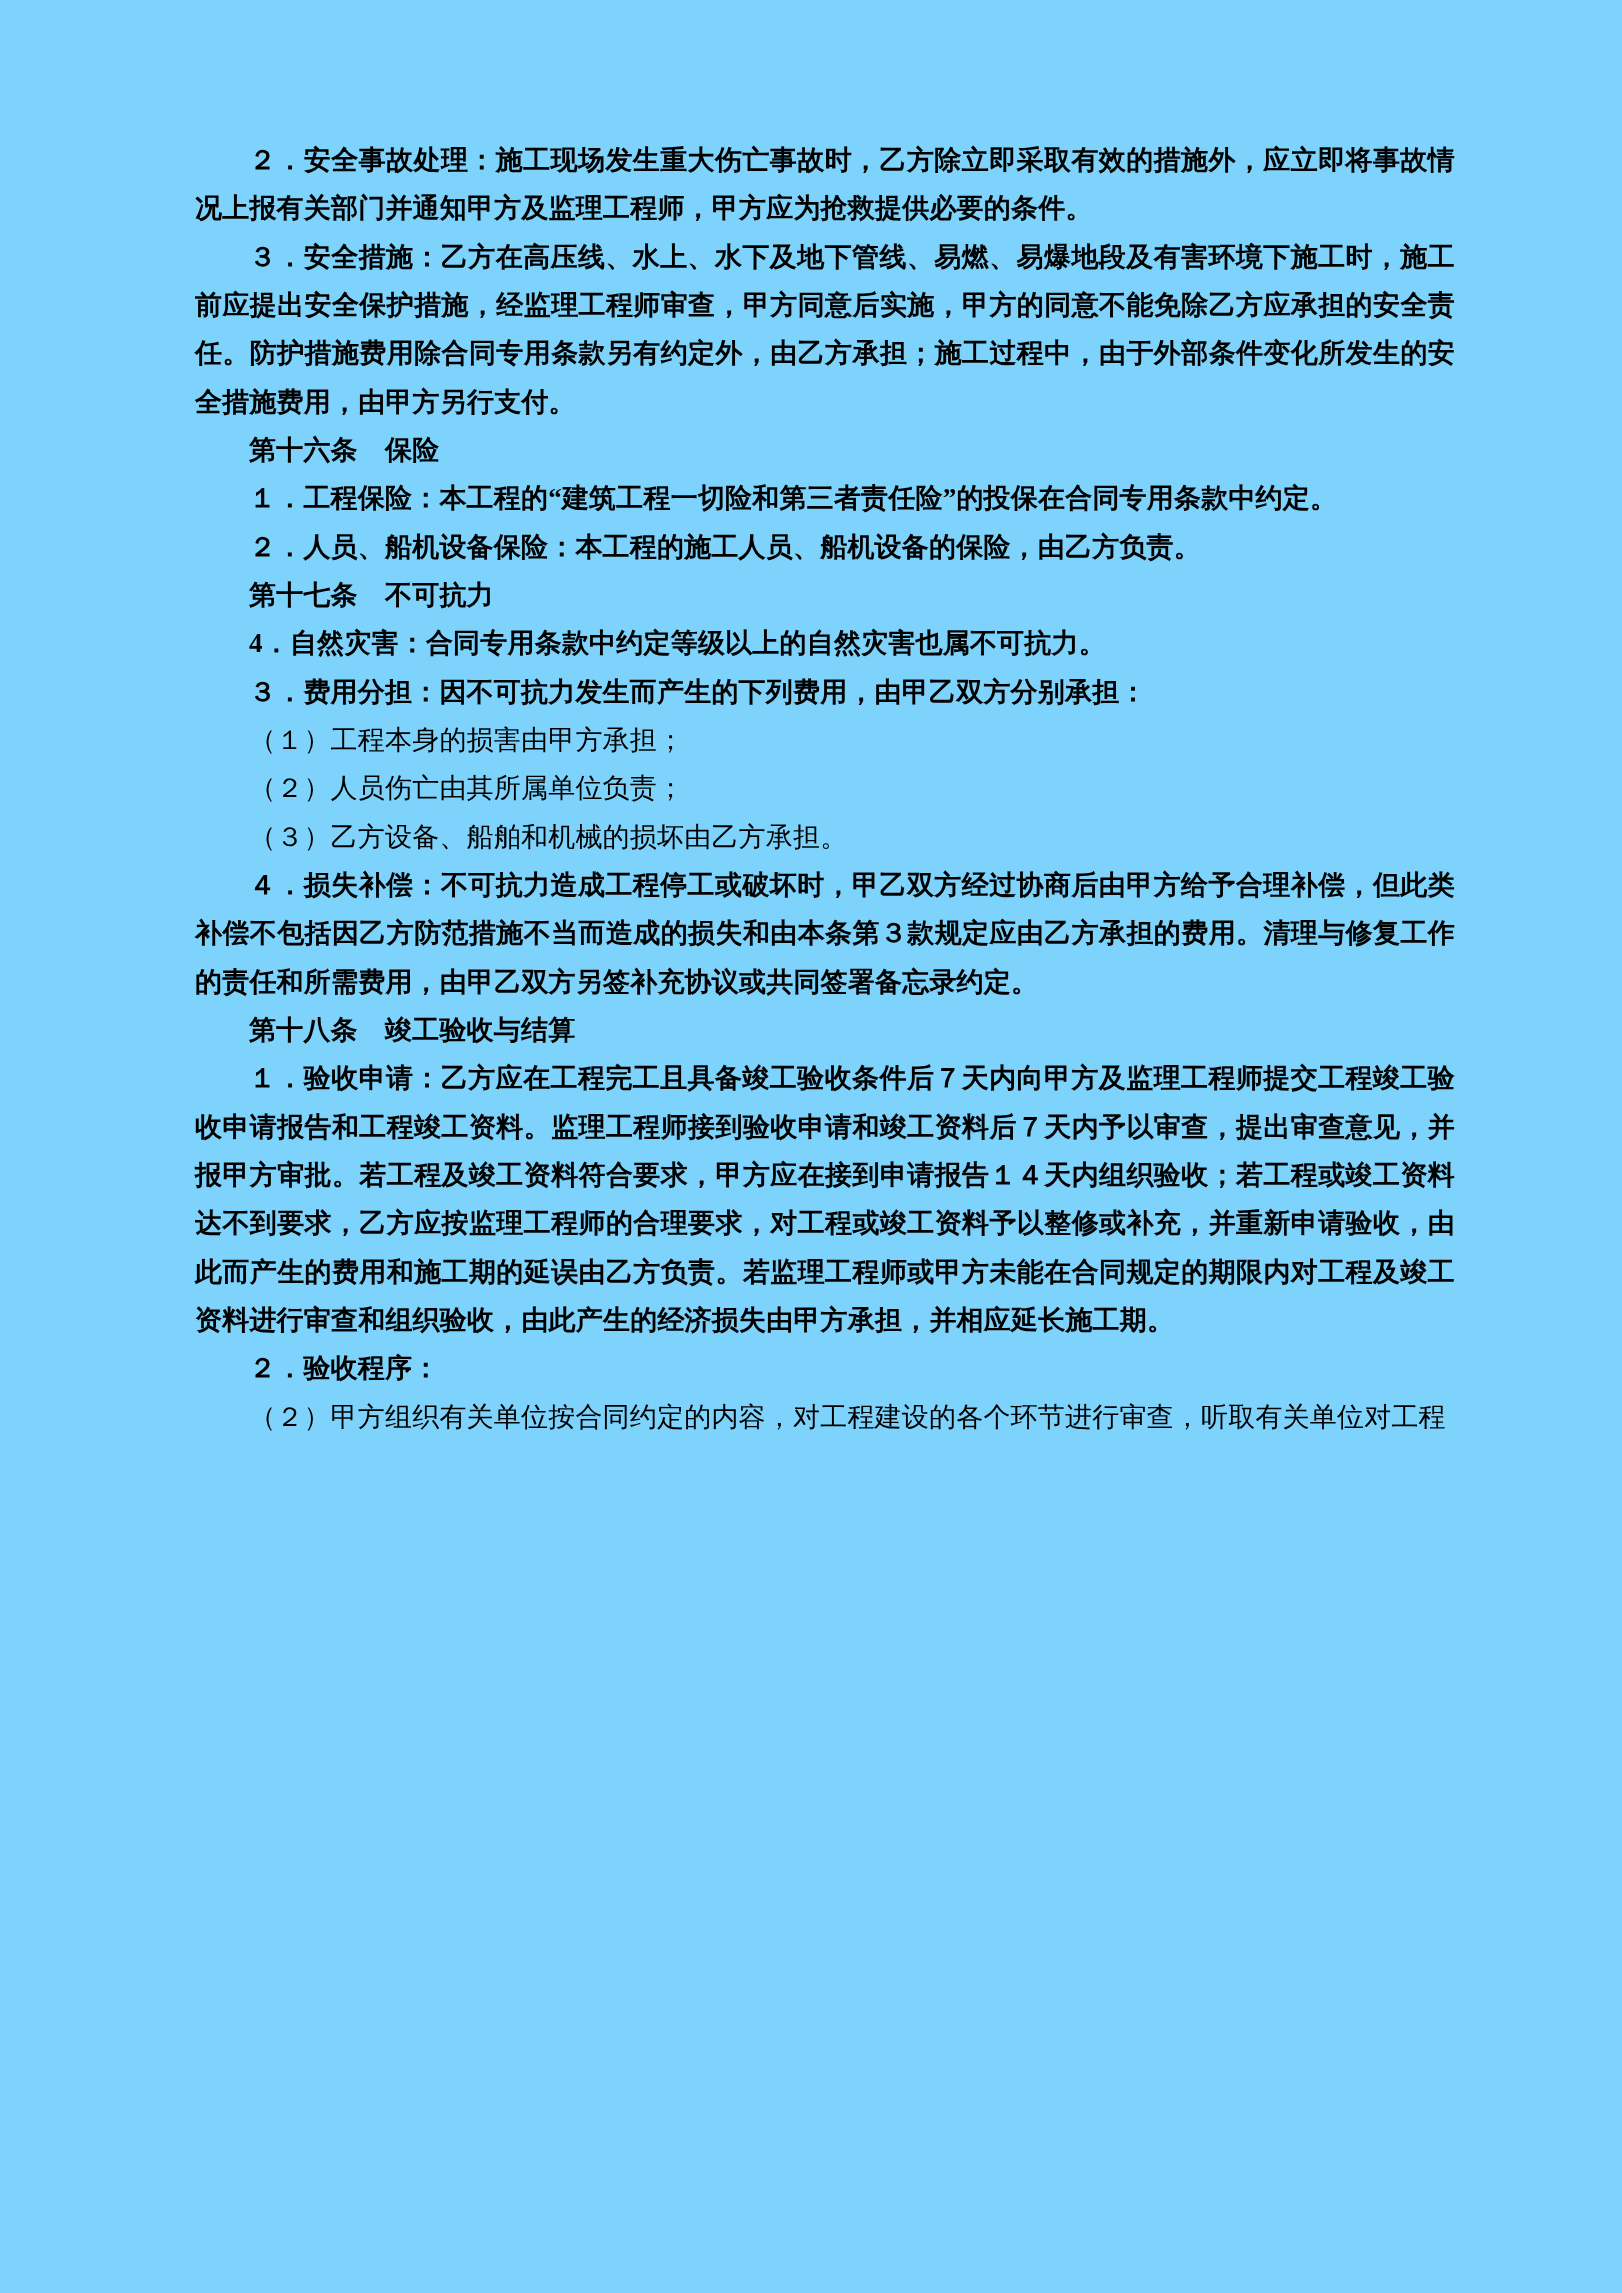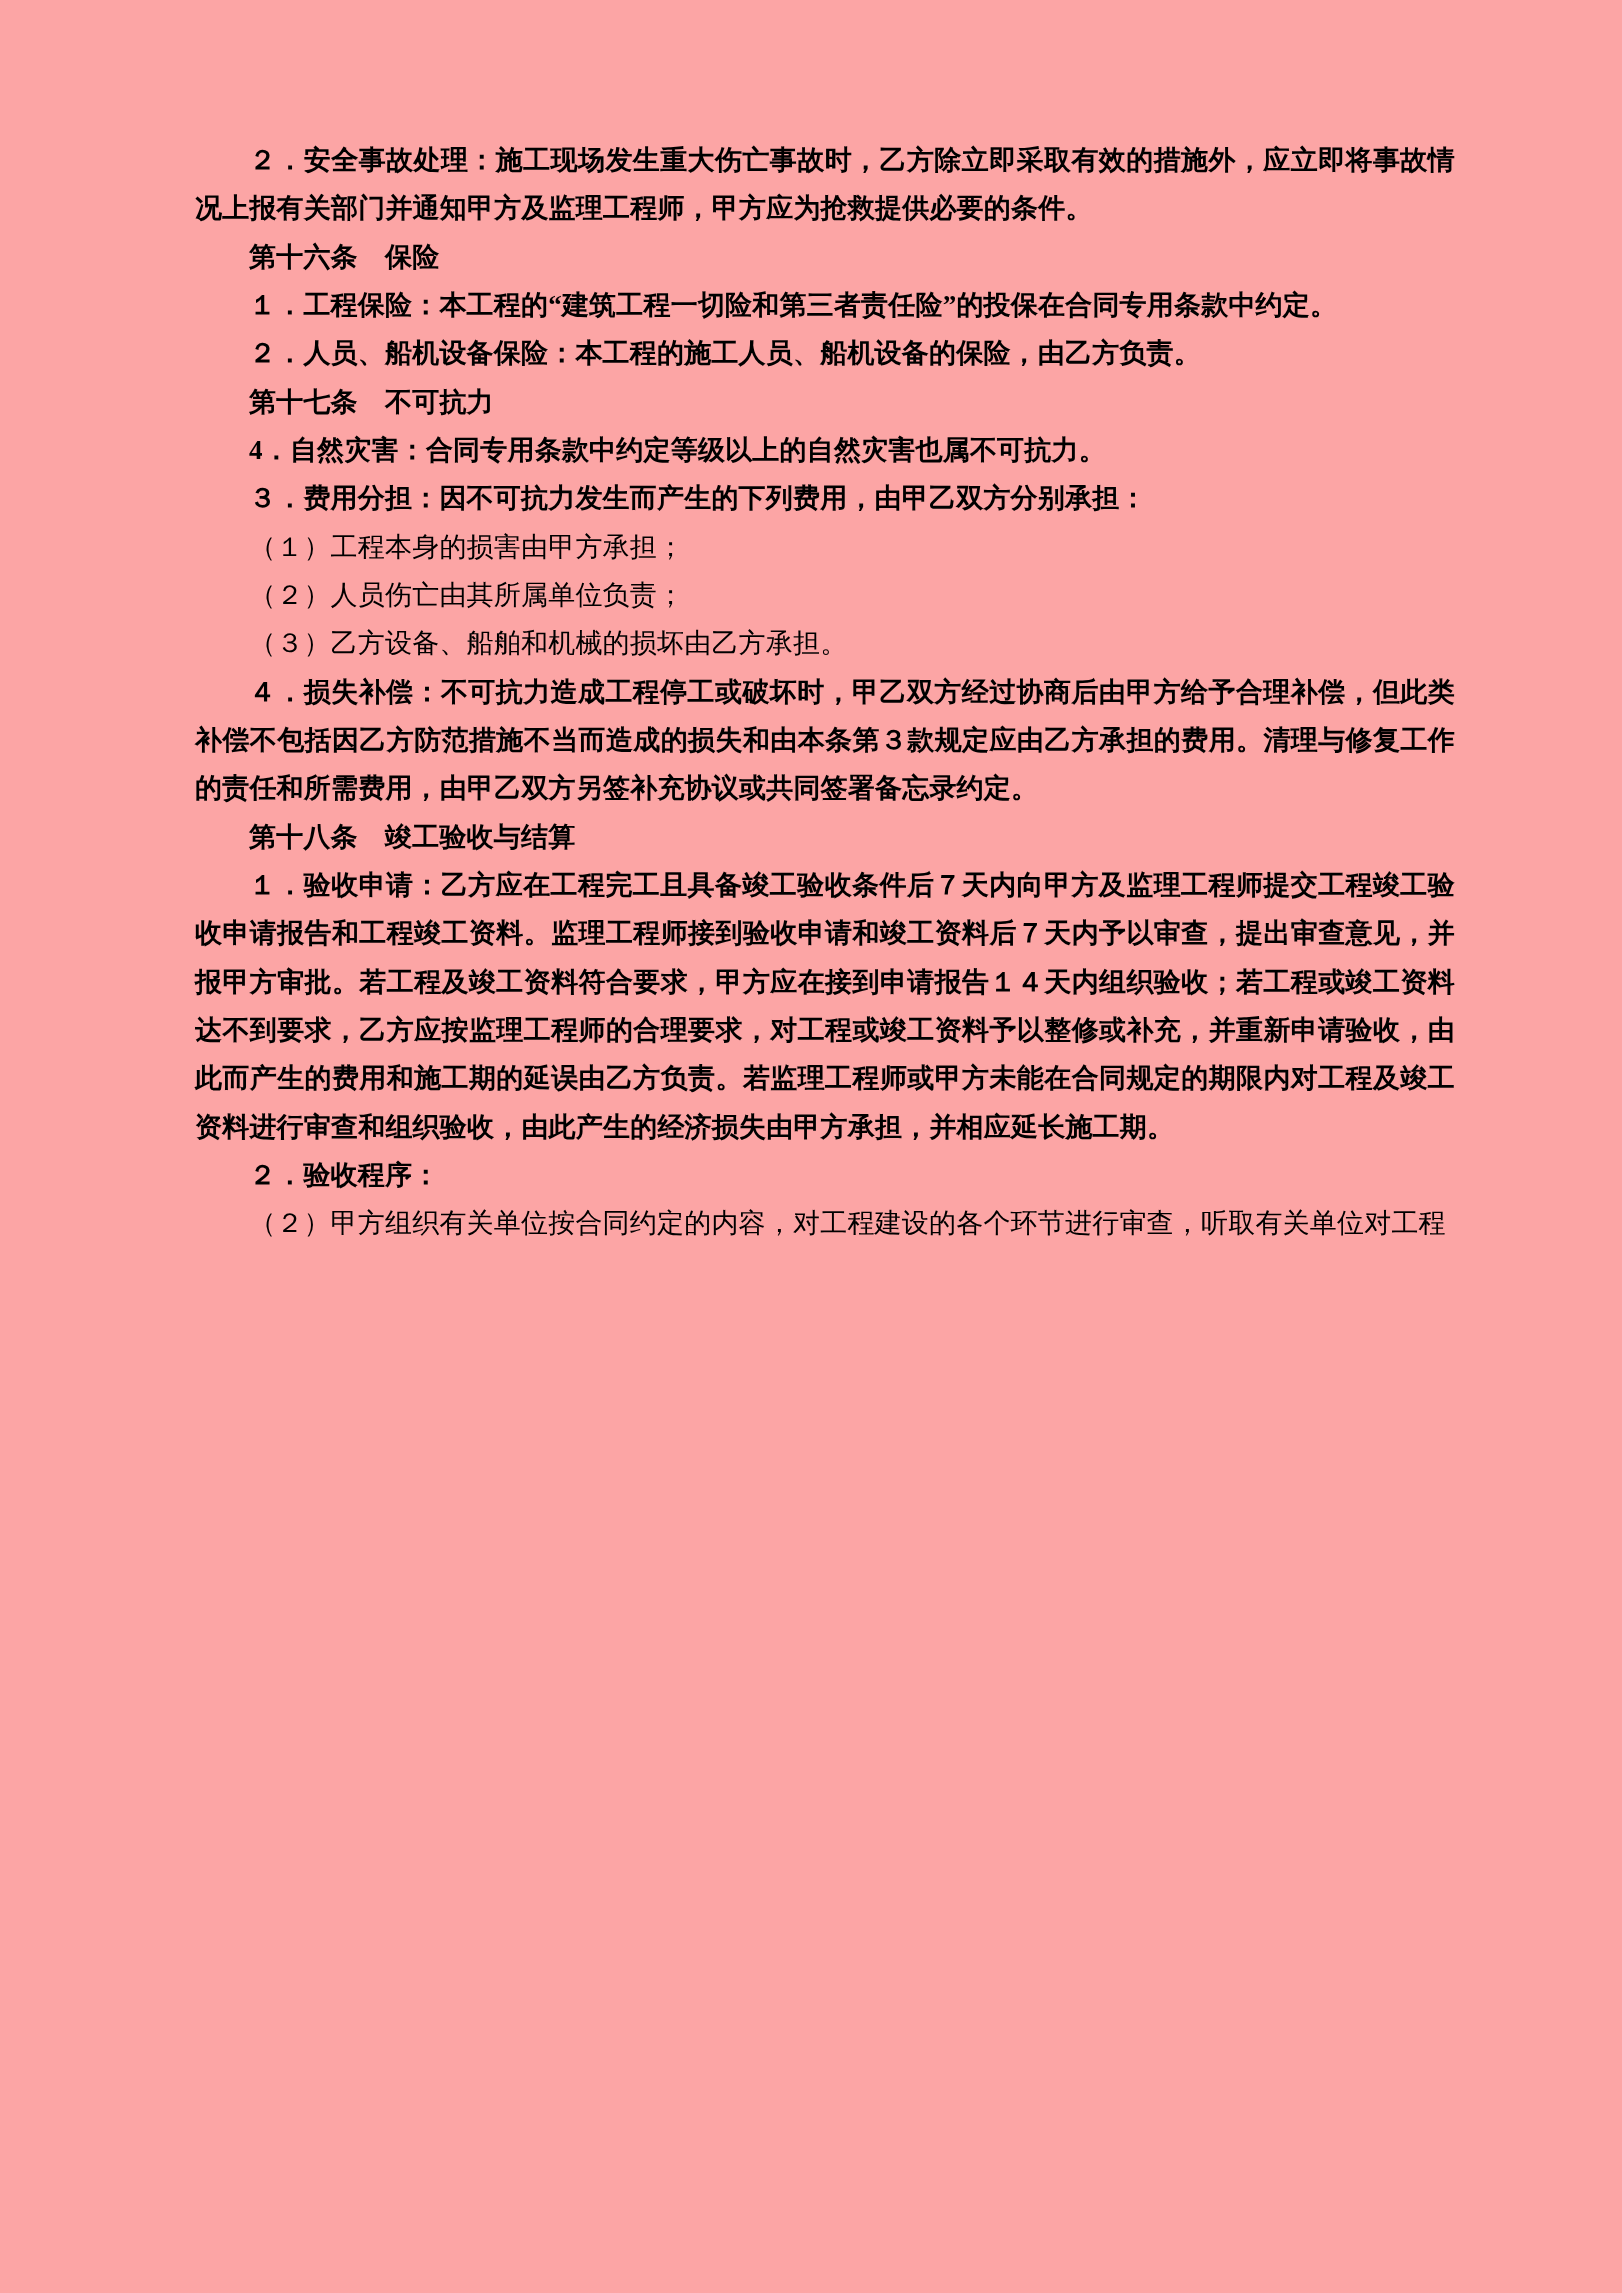--- a/index.html
+++ b/index.html
@@ -12,21 +12,21 @@
     height: 2294px;
     font-family: "Liberation Serif", "DejaVu Serif", serif;
     color: #000000;
     overflow: hidden;
   }
   .page {
     box-sizing: border-box;
     width: 1623px;
     height: 2294px;
     padding: 136px 168px 100px 195px;
-    background: #fca5a5;
+    background: #7dd3fc;
     font-family: Liberation Serif, serif;
   }
   .doc-body {
     font-size: 27px;
     line-height: 1.79;
     letter-spacing: 0.2px;
     text-align: justify;
     text-justify: inter-ideograph;
   }
   p {
@@ -46,20 +46,21 @@
     font-weight: bold;
   }
 </style>
 </head>
 <body>
 
 <div class="page">
   <div class="doc-body">
 
     <p class="para">２．安全事故处理：施工现场发生重大伤亡事故时，乙方除立即采取有效的措施外，应立即将事故情况上报有关部门并通知甲方及监理工程师，甲方应为抢救提供必要的条件。</p>
+    <p class="para">３．安全措施：乙方在高压线、水上、水下及地下管线、易燃、易爆地段及有害环境下施工时，施工前应提出安全保护措施，经监理工程师审查，甲方同意后实施，甲方的同意不能免除乙方应承担的安全责任。防护措施费用除合同专用条款另有约定外，由乙方承担；施工过程中，由于外部条件变化所发生的安全措施费用，由甲方另行支付。</p>
     <p class="heading">第十六条　保险</p>
     <p class="para">１．工程保险：本工程的“建筑工程一切险和第三者责任险”的投保在合同专用条款中约定。</p>
     <p class="para">２．人员、船机设备保险：本工程的施工人员、船机设备的保险，由乙方负责。</p>
     <p class="heading">第十七条　不可抗力</p>
     <p class="para">4．自然灾害：合同专用条款中约定等级以上的自然灾害也属不可抗力。</p>
     <p class="para">３．费用分担：因不可抗力发生而产生的下列费用，由甲乙双方分别承担：</p>
     <p class="para-sub">（１）工程本身的损害由甲方承担；</p>
     <p class="para-sub">（２）人员伤亡由其所属单位负责；</p>
     <p class="para-sub">（３）乙方设备、船舶和机械的损坏由乙方承担。</p>
     <p class="para">４．损失补偿：不可抗力造成工程停工或破坏时，甲乙双方经过协商后由甲方给予合理补偿，但此类补偿不包括因乙方防范措施不当而造成的损失和由本条第３款规定应由乙方承担的费用。清理与修复工作的责任和所需费用，由甲乙双方另签补充协议或共同签署备忘录约定。</p>

